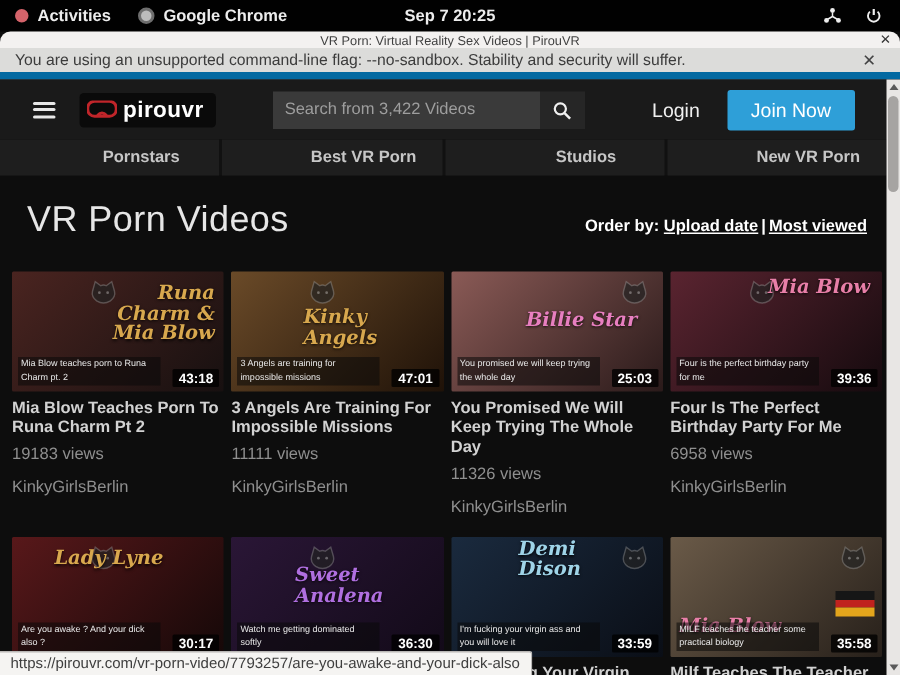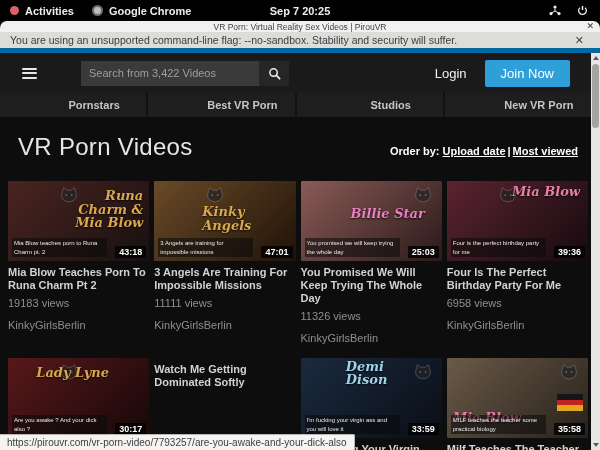--- a/index.html
+++ b/index.html
@@ -140,20 +140,27 @@
   </div>
 
   <div class="viewport">
 
     <div class="sitehead">
       <div class="burger">
           <span></span>
           <span></span>
           <span></span>
         </div>
+      <div class="logo">
+        <svg width="20" height="12" viewBox="0 0 20 12">
+          <rect x="0.5" y="0.5" width="19" height="10" rx="4.5" fill="none" stroke="#c0252a" stroke-width="2"></rect>
+          <path d="M7 10 Q10 6.5 13 10" fill="none" stroke="#c0252a" stroke-width="2"></path>
+        </svg>
+        <span class="logo-word">pirouvr</span>
+      </div>
       <div class="searchwrap">
         <input type="text" placeholder="Search from 3,422 Videos" style="">
         <button class="search-btn">
           <svg width="13" height="13" viewBox="0 0 14 14">
             <circle cx="6" cy="6" r="4" fill="none" stroke="#f0f0f0" stroke-width="1.6"></circle>
             <path d="M9 9 L13 13" stroke="#f0f0f0" stroke-width="1.8"></path>
           </svg>
         </button>
       </div>
       <span class="login">Login</span>
@@ -250,20 +257,30 @@
             </svg>
           <div class="script p5" style="color: rgb(216, 168, 78);">Lady Lyne</div>
           <div class="cap">Are you awake ? And your dick also ?</div>
           <span class="dur">30:17</span>
         </div>
         <div class="vtitle">Are You Awake And Your Dick Also</div>
 
       </div>
 
       <div class="card">
+        <div class="thumb" style="background: linear-gradient(135deg, rgb(42, 22, 54) 0%, rgb(18, 10, 24) 100%);">
+          <svg class="wm" viewBox="0 0 24 24">
+              <path d="M4 10 L6 3 L10 6 Q12 5 14 6 L18 3 L20 10 Q21 14 17 17 Q12 20 7 17 Q3 14 4 10 Z" fill="rgba(35,35,35,.85)" stroke="rgba(160,160,160,.5)" stroke-width="1"></path>
+              <circle cx="9" cy="11" r="1" fill="rgba(180,180,180,.6)"></circle>
+              <circle cx="15" cy="11" r="1" fill="rgba(180,180,180,.6)"></circle>
+            </svg>
+          <div class="script p6" style="color: rgb(176, 111, 224);">Sweet Analena</div>
+          <div class="cap">Watch me getting dominated softly</div>
+          <span class="dur">36:30</span>
+        </div>
         <div class="vtitle">Watch Me Getting Dominated Softly</div>
 
       </div>
 
       <div class="card">
         <div class="thumb wm-right" style="background: linear-gradient(135deg, rgb(26, 42, 62) 0%, rgb(10, 14, 22) 100%);">
           <svg class="wm" viewBox="0 0 24 24">
               <path d="M4 10 L6 3 L10 6 Q12 5 14 6 L18 3 L20 10 Q21 14 17 17 Q12 20 7 17 Q3 14 4 10 Z" fill="rgba(35,35,35,.85)" stroke="rgba(160,160,160,.5)" stroke-width="1"></path>
               <circle cx="9" cy="11" r="1" fill="rgba(180,180,180,.6)"></circle>
               <circle cx="15" cy="11" r="1" fill="rgba(180,180,180,.6)"></circle>

